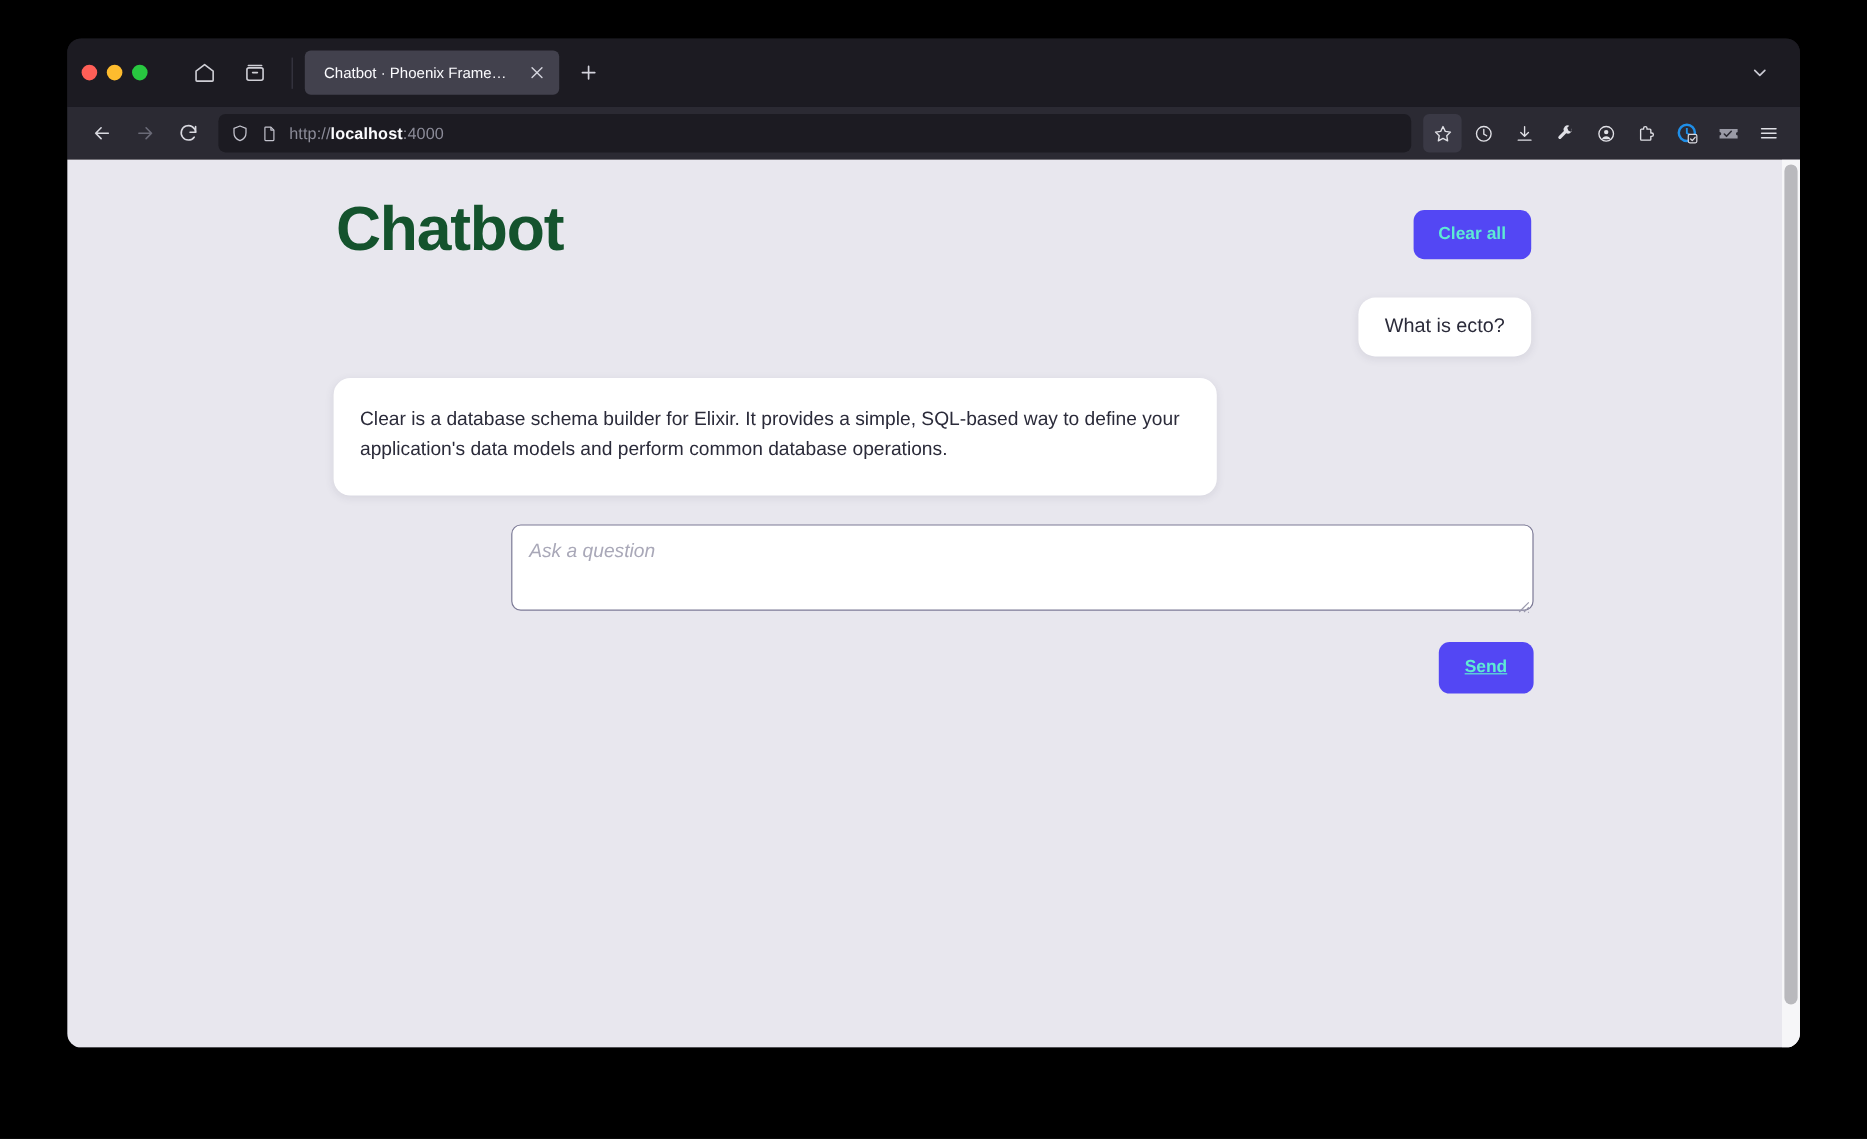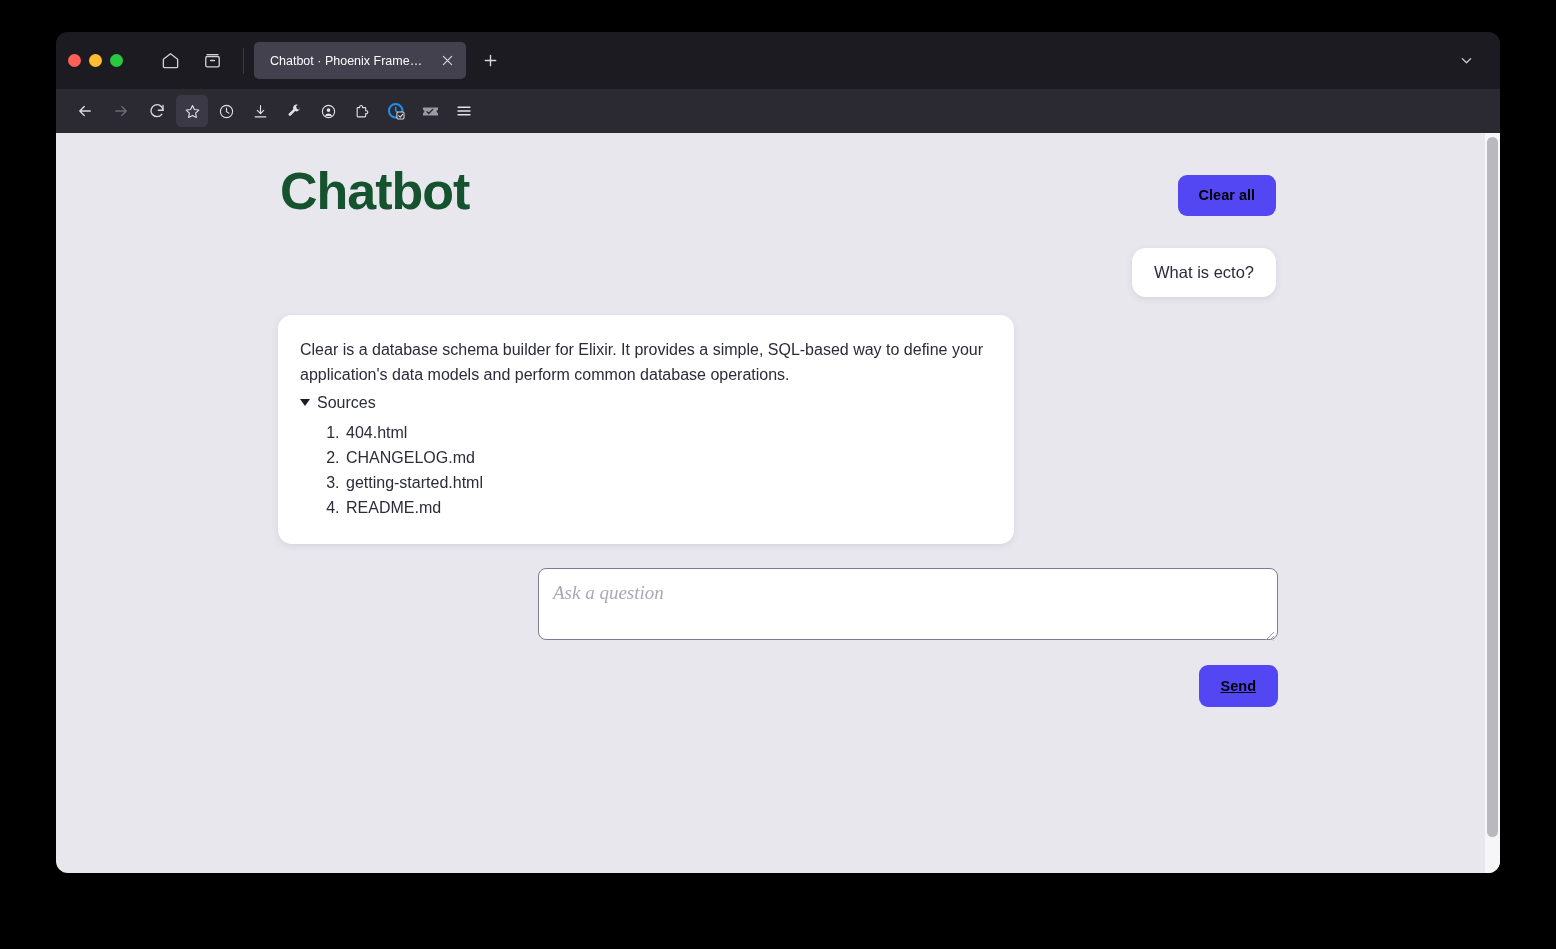--- a/index.html
+++ b/index.html
@@ -169,21 +169,21 @@
   }
   .page-title {
     font-size: 52px;
     font-weight: bold;
     color: #14532d;
     letter-spacing: -1px;
     line-height: 1.1;
   }
   .btn-primary {
     background: #5347f4;
-    color: #000000;
+    color: #5eead4;
     font-size: 14.5px;
     font-weight: bold;
     border: none;
     border-radius: 9px;
     padding: 13px 21px;
     font-family: "Liberation Sans", sans-serif;
     line-height: 1;
   }
   .clear-all-btn { margin-top: 12px; }
 
@@ -230,27 +230,27 @@
     margin: 4px 0 0 0;
     padding-left: 44px;
     font-size: 16px;
     line-height: 1.57;
   }
   .sources-list li { padding-left: 2px; }
 
   
   .composer { margin-top: 24px; display: flex; flex-direction: column; align-items: flex-end; }
   .ask-textarea {
-    width: 740px; height: 72px;
+    width: 852px; height: 72px;
     border: 1px solid #7c7a96;
     border-radius: 8px;
     background: #ffffff;
     padding: 13px 14px;
-    font-size: 19px;
-    font-family: Liberation Serif, serif;
+    font-size: 16px;
+    font-family: Liberation Sans, sans-serif;
     color: #2b2b3a;
     resize: none;
     outline: none;
     position: relative;
   }
   .ask-textarea::placeholder { color: #a9a8b8; font-style: italic; }
   .textarea-wrap { position: relative; }
   .resize-grip {
     position: absolute;
     right: 3px; bottom: 3px;
@@ -323,20 +323,34 @@
         <path d="M5 12h14M13 6l6 6-6 6"></path>
       </svg>
     </div>
     <div class="nav-btn">
       <svg width="18" height="18" viewBox="0 0 24 24" fill="none" stroke="currentColor" stroke-width="1.8" stroke-linecap="round" stroke-linejoin="round">
         <path d="M20 11a8 8 0 1 0-1.6 5.4"></path>
         <path d="M20 4.5V11h-6.2"></path>
       </svg>
     </div>
 
+    <div class="url-bar">
+      <span style="display:flex;color:#c3c3cd;">
+        <svg width="16" height="16" viewBox="0 0 24 24" fill="none" stroke="currentColor" stroke-width="1.6" stroke-linejoin="round">
+          <path d="M12 3l7.5 3v5.5c0 4.6-3.1 8.4-7.5 9.8-4.4-1.4-7.5-5.2-7.5-9.8V6z"></path>
+        </svg>
+      </span>
+      <span style="display:flex;color:#c3c3cd;">
+        <svg width="15" height="15" viewBox="0 0 24 24" fill="none" stroke="currentColor" stroke-width="1.6" stroke-linejoin="round">
+          <path d="M14 3H7a1 1 0 0 0-1 1v16a1 1 0 0 0 1 1h10a1 1 0 0 0 1-1V7z"></path>
+          <path d="M14 3v4h4"></path>
+        </svg>
+      </span>
+      <span class="url-text"><span class="url-scheme">http://</span><span class="url-host">localhost</span><span class="url-port">:4000</span></span>
+    </div>
 
     <div class="toolbar-icons">
       <div class="tb-btn star-active">
         <svg width="17" height="17" viewBox="0 0 24 24" fill="none" stroke="currentColor" stroke-width="1.6" stroke-linejoin="round">
           <path d="M12 3.5l2.7 5.6 6.1.85-4.4 4.3 1.05 6.1L12 17.5l-5.45 2.85L7.6 14.25 3.2 9.95l6.1-.85z"></path>
         </svg>
       </div>
       <div class="tb-btn">
         <svg width="17" height="17" viewBox="0 0 24 24" fill="none" stroke="currentColor" stroke-width="1.6" stroke-linecap="round">
           <circle cx="12" cy="12" r="8.6"></circle>
@@ -402,32 +416,20 @@
       <div class="chat-log">
 
         <div class="msg-row user">
           <div class="bubble bubble-user">What is ecto?</div>
         </div>
 
         <div class="msg-row bot">
           <div class="bubble bubble-bot">
             <div class="bot-answer">Clear is a database schema builder for Elixir. It provides a simple, SQL-based way to define your application's data models and perform common database operations.</div>
 
-            <div class="sources-details">
-              <div class="sources-summary">
-                <span class="disclosure-tri"></span>
-                <span>Sources</span>
-              </div>
-              <ol class="sources-list">
-                <li>404.html</li>
-                <li>CHANGELOG.md</li>
-                <li>getting-started.html</li>
-                <li>README.md</li>
-              </ol>
-            </div>
           </div>
         </div>
 
       </div>
 
       <div class="composer">
         <div class="textarea-wrap">
           <textarea class="ask-textarea" placeholder="Ask a question" style=""></textarea>
           <svg class="resize-grip" viewBox="0 0 12 12" stroke="#9a99ad" stroke-width="1">
             <path d="M11 3L3 11M11 7l-4 4M11 11l-0.5 0.5"></path>

